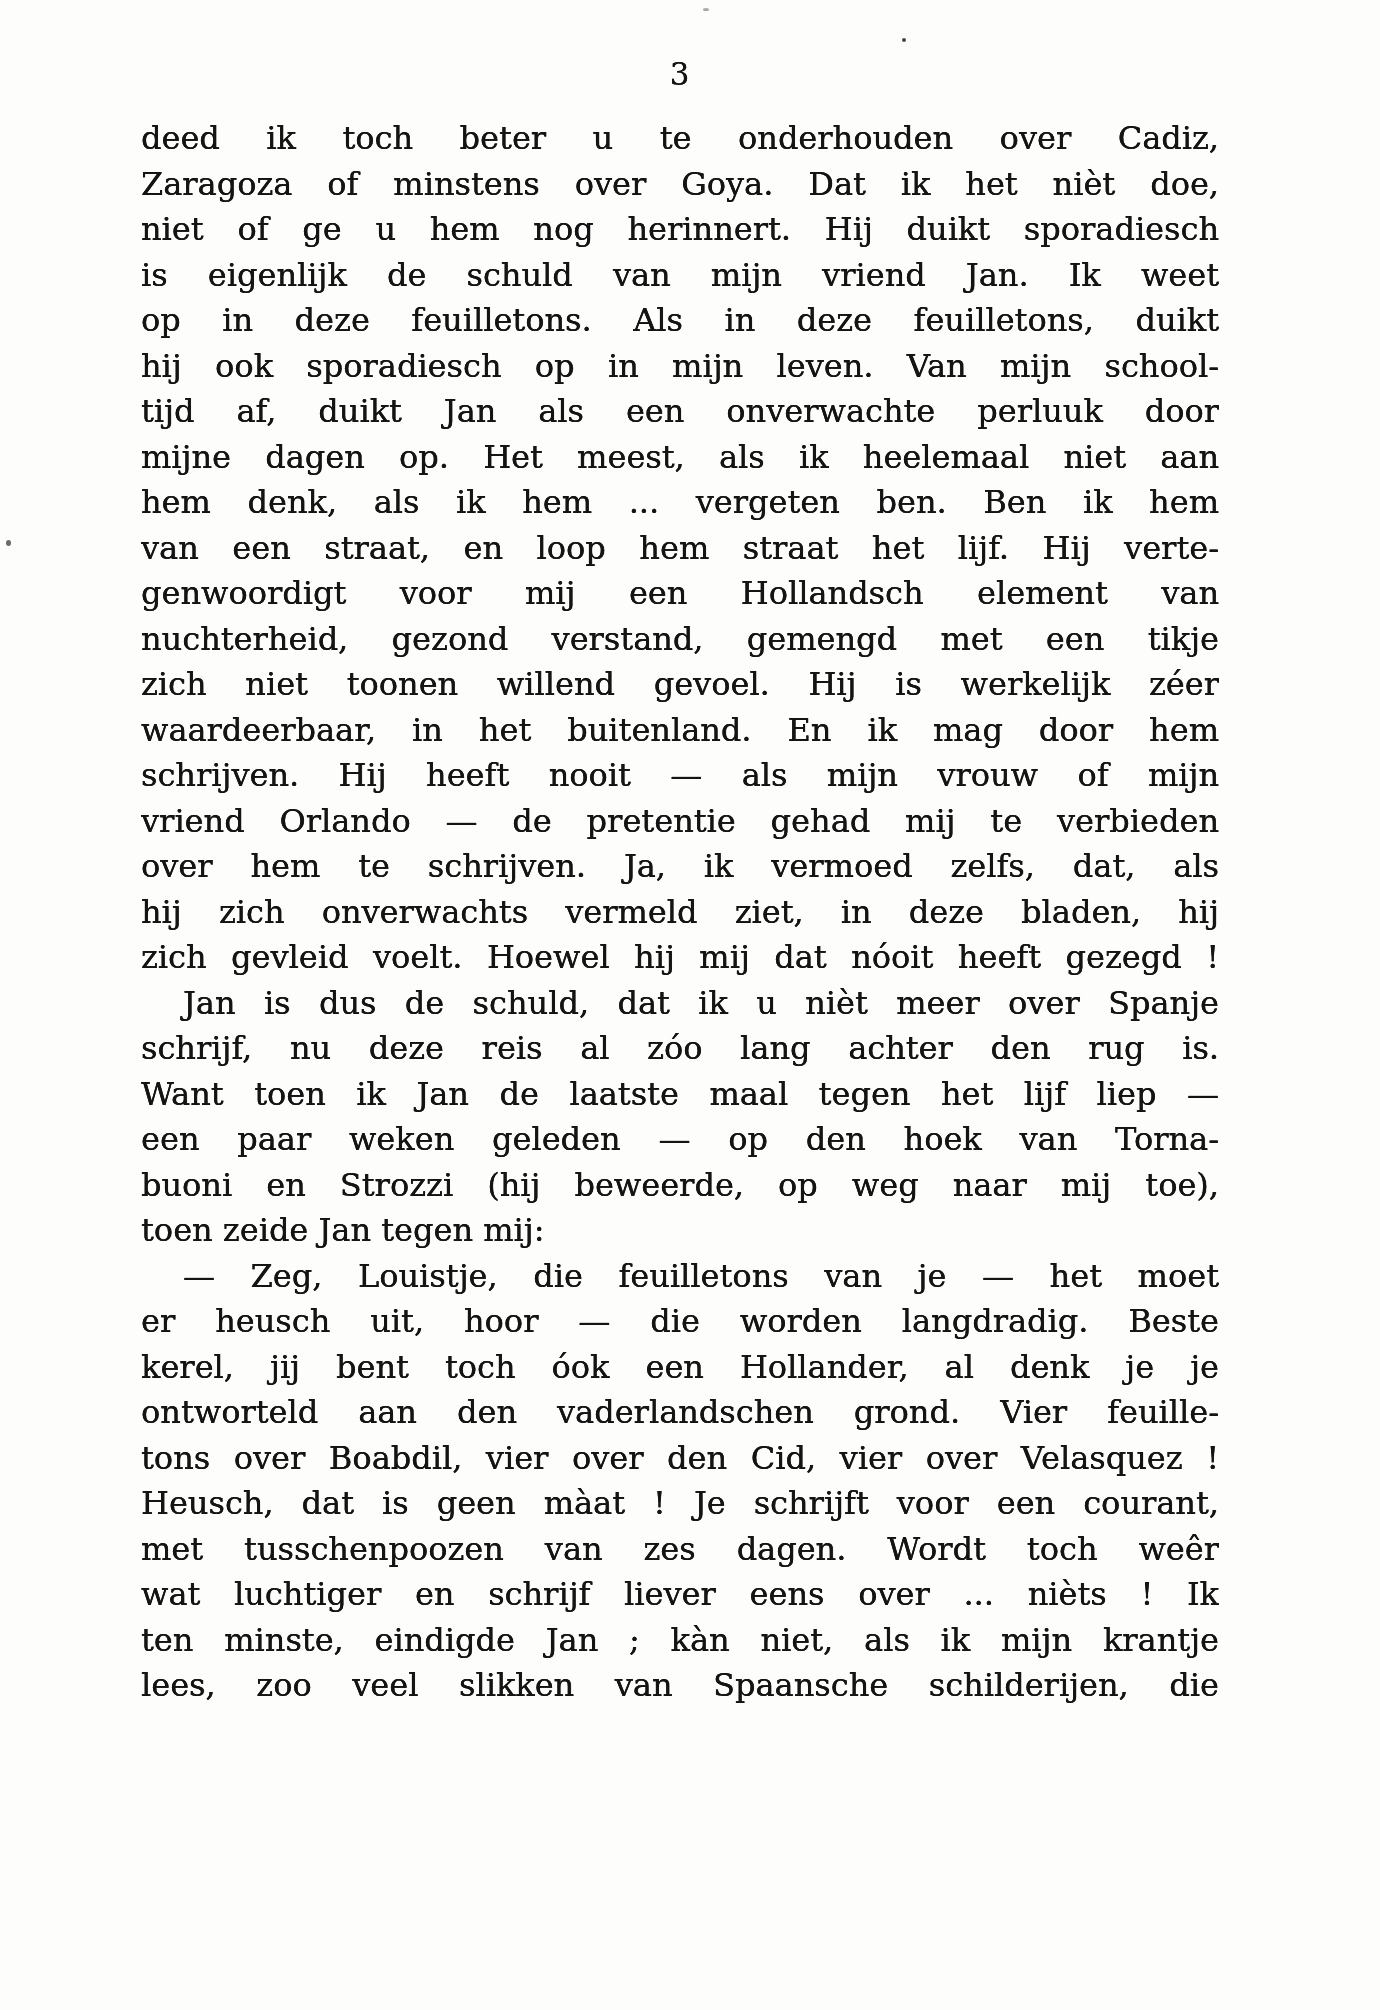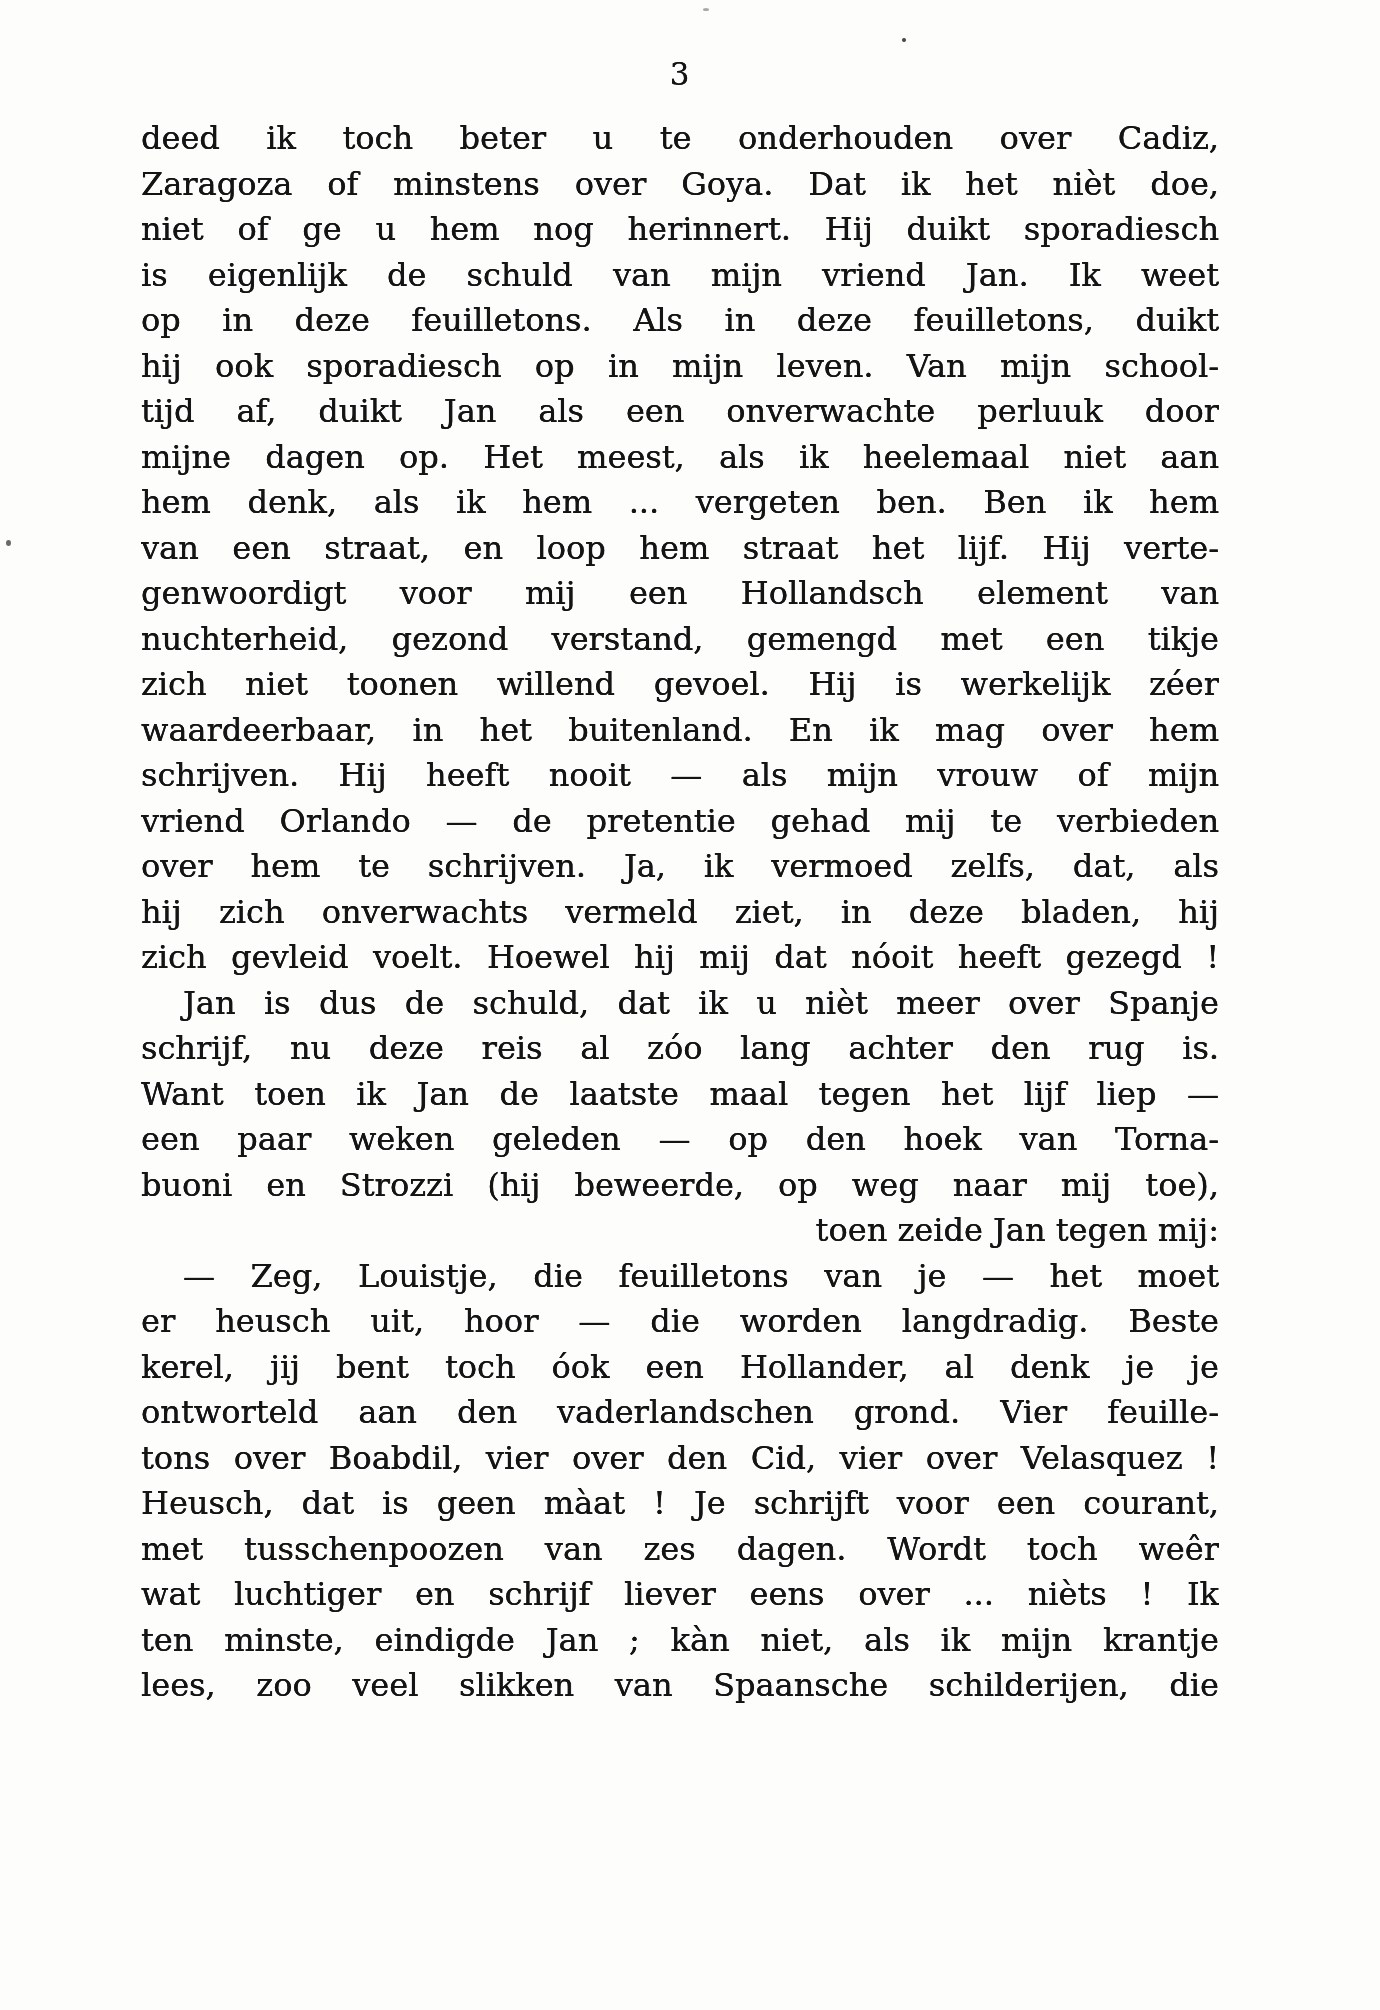--- a/index.html
+++ b/index.html
@@ -38,21 +38,21 @@
     overflow:hidden;
     text-align:justify;
     white-space:normal;
   }
   .line::after{
     content:"";
     display:inline-block;
     width:100%;
   }
   .line.indent{ text-indent:42px; }
-  .line.short{ text-align:right; }
+  .line.short{ text-align:left; }
   .line.short::after{ content:none; }
   .speck{
     position:absolute;
     background:#555;
     border-radius:50%;
   }
   .speck.s1{ left:6px; top:540px; width:5px; height:6px; background:#6a6a6a;}
   .speck.s2{ left:902px; top:38px; width:4px; height:4px; background:#444;}
   .speck.s3{ left:703px; top:8px; width:6px; height:3px; background:#a8a8a8;}
 </style>
@@ -74,21 +74,21 @@
     <div class="line">is eigenlijk de schuld van mijn vriend Jan. Ik weet</div>
     <div class="line">op in deze feuilletons. Als in deze feuilletons, duikt</div>
     <div class="line">hij ook sporadiesch op in mijn leven. Van mijn school-</div>
     <div class="line">tijd af, duikt Jan als een onverwachte perluuk door</div>
     <div class="line">mijne dagen op. Het meest, als ik heelemaal niet aan</div>
     <div class="line">hem denk, als ik hem ... vergeten ben. Ben ik hem</div>
     <div class="line">van een straat, en loop hem straat het lijf. Hij verte-</div>
     <div class="line">genwoordigt voor mij een Hollandsch element van</div>
     <div class="line">nuchterheid, gezond verstand, gemengd met een tikje</div>
     <div class="line">zich niet toonen willend gevoel. Hij is werkelijk zéer</div>
-    <div class="line">waardeerbaar, in het buitenland. En ik mag over hem</div>
+    <div class="line">waardeerbaar, in het buitenland. En ik mag door hem</div>
     <div class="line">schrijven. Hij heeft nooit — als mijn vrouw of mijn</div>
     <div class="line">vriend Orlando — de pretentie gehad mij te verbieden</div>
     <div class="line">over hem te schrijven. Ja, ik vermoed zelfs, dat, als</div>
     <div class="line">hij zich onverwachts vermeld ziet, in deze bladen, hij</div>
     <div class="line">zich gevleid voelt. Hoewel hij mij dat nóoit heeft gezegd !</div>
     <div class="line indent">Jan is dus de schuld, dat ik u nièt meer over Spanje</div>
     <div class="line">schrijf, nu deze reis al zóo lang achter den rug is.</div>
     <div class="line">Want toen ik Jan de laatste maal tegen het lijf liep —</div>
     <div class="line">een paar weken geleden — op den hoek van Torna-</div>
     <div class="line">buoni en Strozzi (hij beweerde, op weg naar mij toe),</div>

